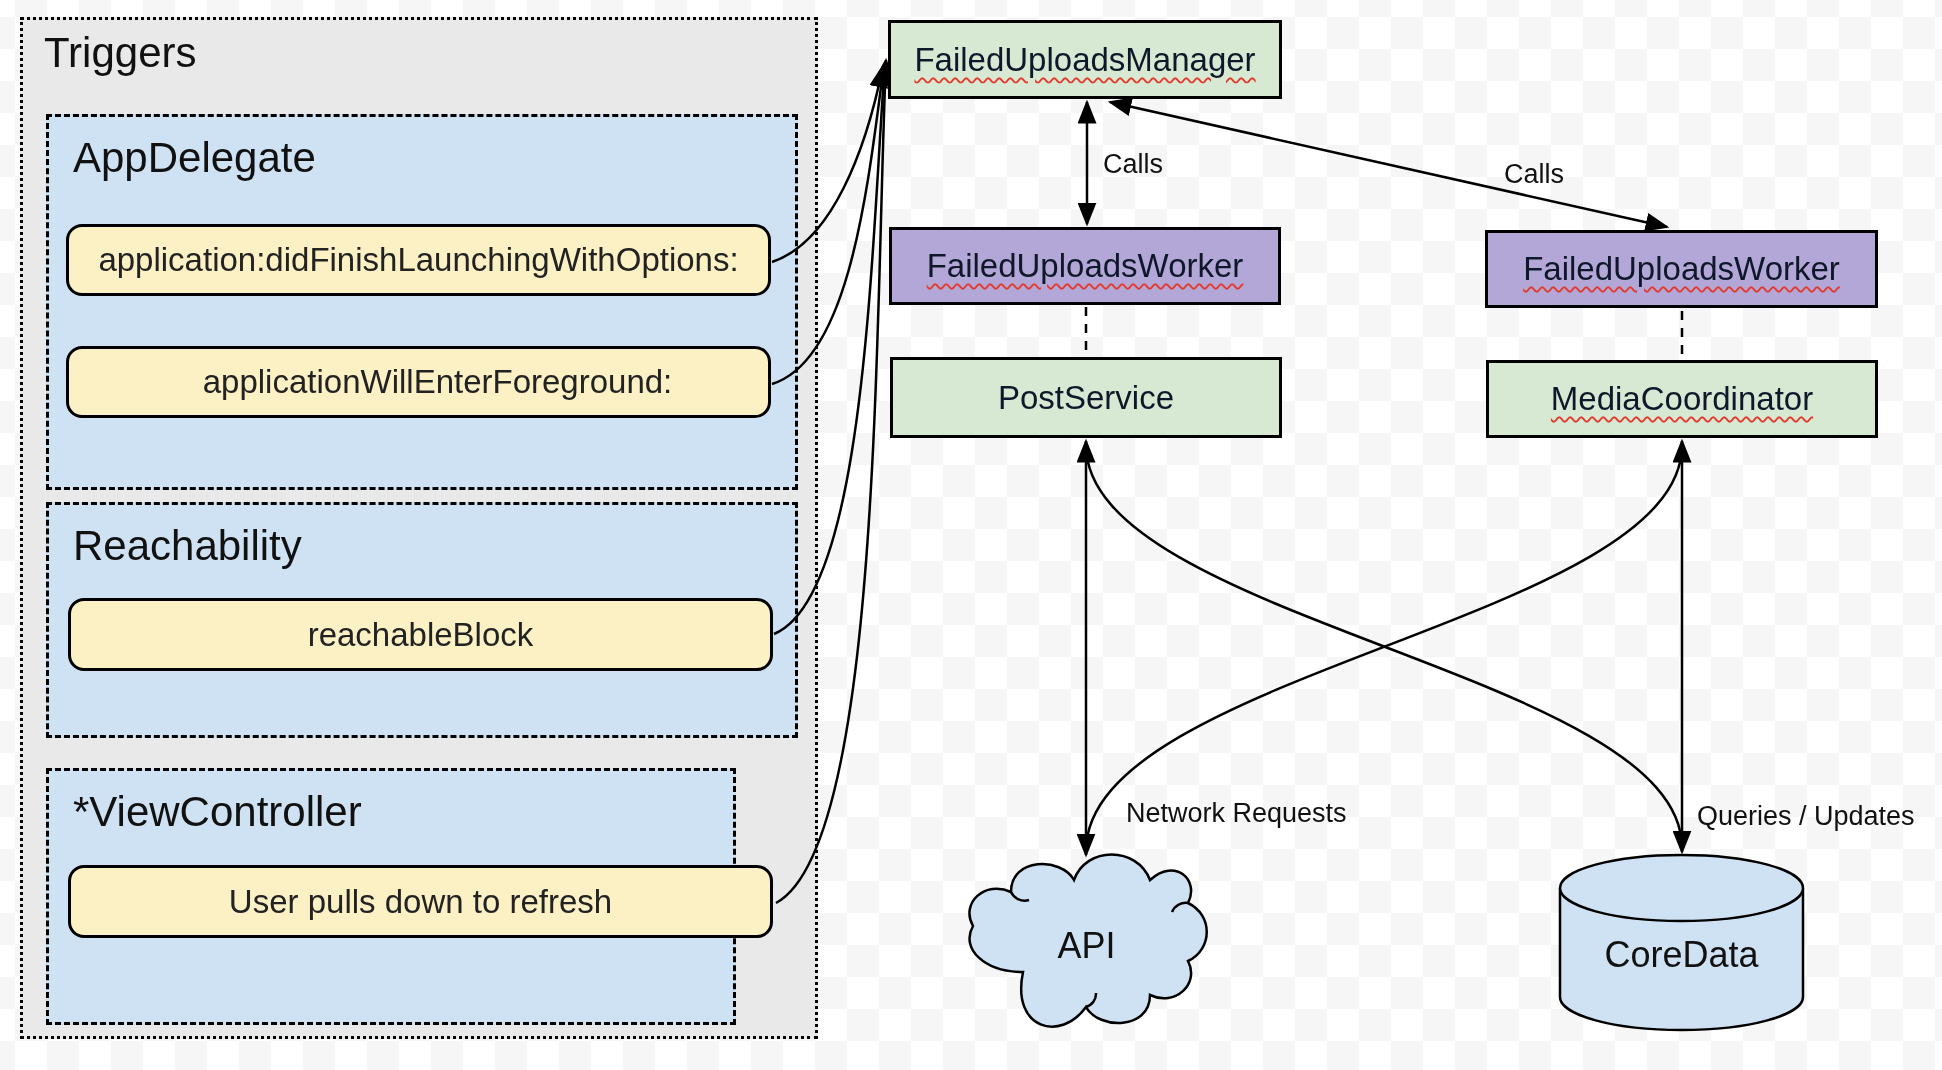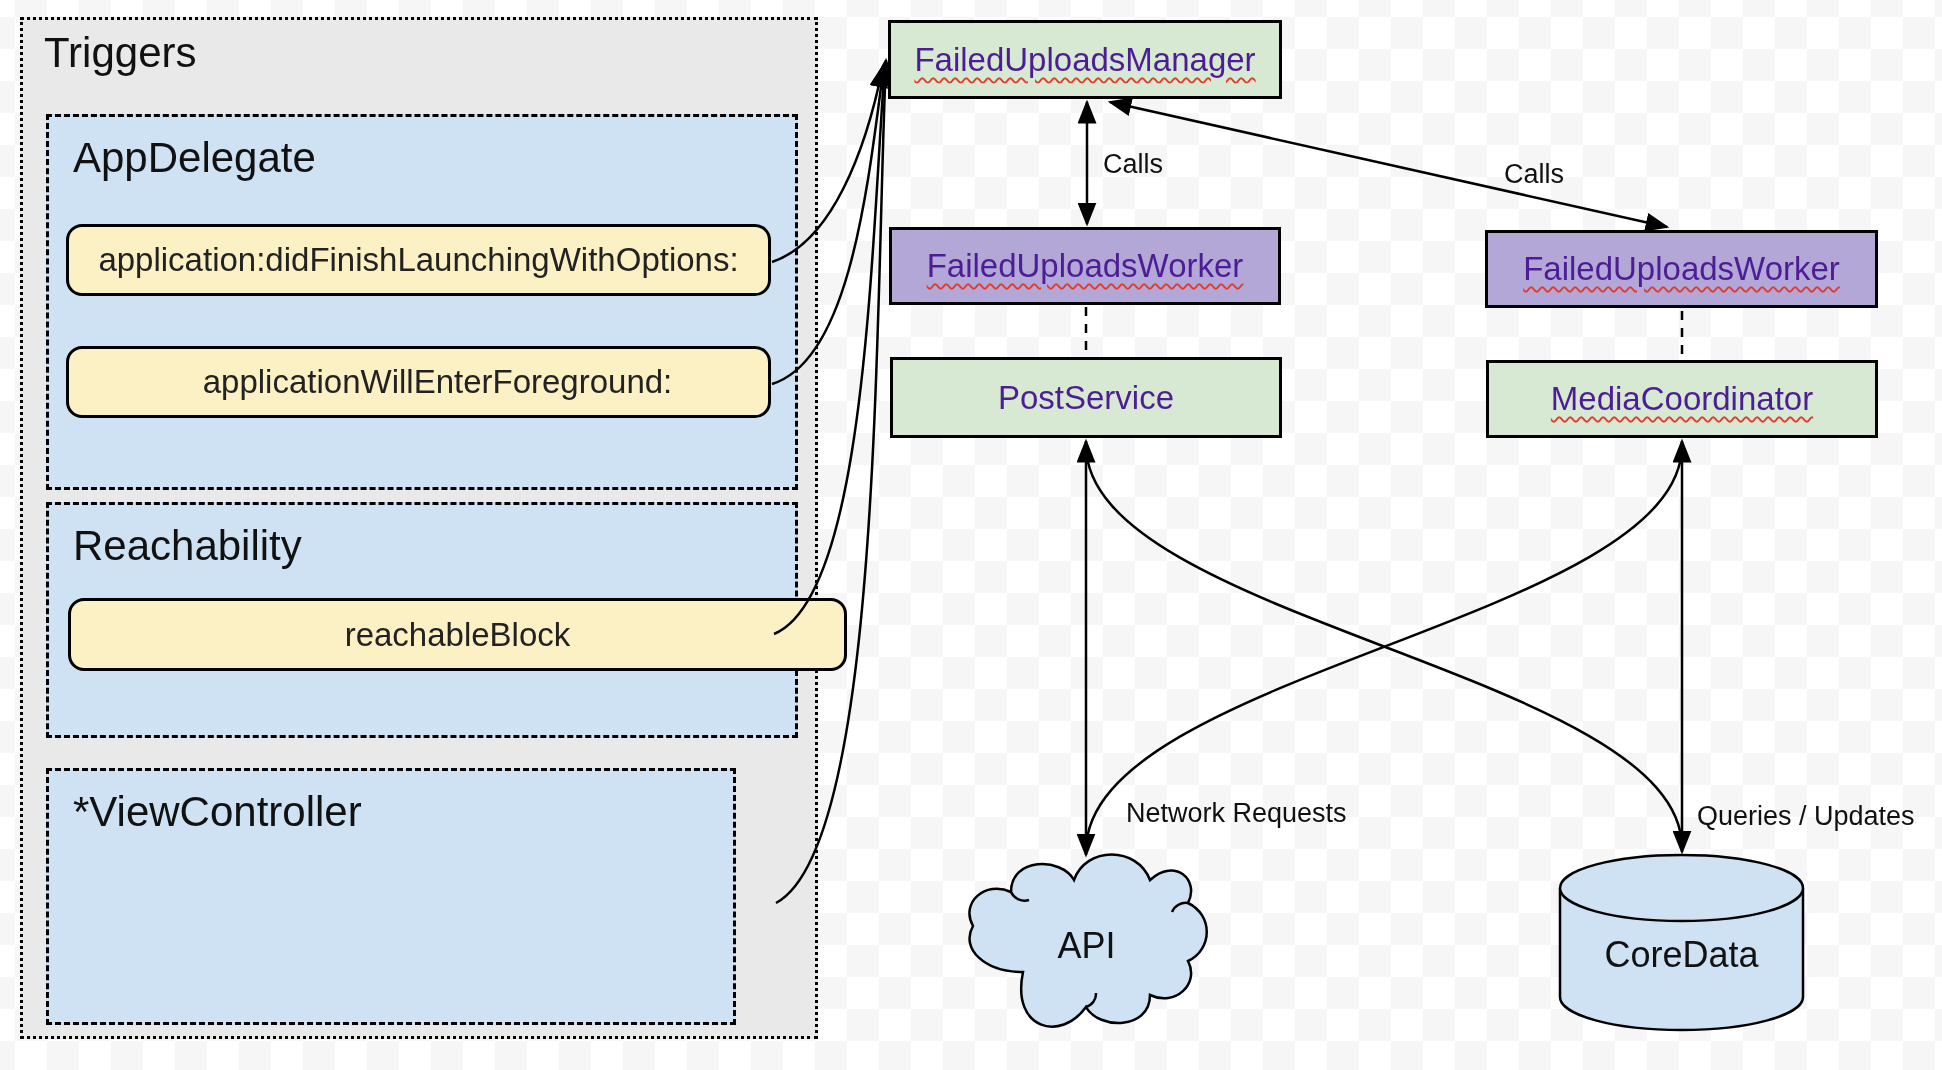--- a/index.html
+++ b/index.html
@@ -19,26 +19,26 @@
   #sec-reachability{left:46px;top:502px;width:752px;height:236px;}
   #sec-viewcontroller{left:46px;top:768px;width:690px;height:257px;}
   .section-title{position:absolute;left:24px;top:18px;font-size:42px;line-height:1.1;}
   .trigger-item{
     background:#fcf0c5;border:3px solid #000;border-radius:16px;
     display:flex;align-items:center;justify-content:center;
     font-size:33px;color:#222;text-align:center;
   }
   #item-didfinish{left:66px;top:224px;width:705px;height:72px;}
   #item-foreground{left:66px;top:346px;width:705px;height:72px;padding-left:38px;}
-  #item-reachable{left:68px;top:598px;width:779px;height:73px;text-align:right;}
+  #item-reachable{left:68px;top:598px;width:705px;height:73px;text-align:right;}
   #item-pulldown{left:68px;top:865px;width:705px;height:73px;}
   
   .node{
     border:3px solid #000;display:flex;align-items:center;justify-content:center;
-    font-size:33px;color:#4c1d95;text-align:center;z-index:3;
+    font-size:33px;color:#0f172a;text-align:center;z-index:3;
   }
   .green{background:#d8e9d3;}
   .purple{background:#b2a7d6;}
   #node-manager{left:888px;top:20px;width:394px;height:79px;}
   #node-worker-left{left:889px;top:227px;width:392px;height:78px;}
   #node-postservice{left:890px;top:357px;width:392px;height:81px;}
   #node-worker-right{left:1485px;top:230px;width:393px;height:78px;}
   #node-mediacoordinator{left:1486px;top:360px;width:392px;height:78px;}
   .sq{
     text-decoration-line:underline;text-decoration-style:wavy;
@@ -78,20 +78,23 @@
   </div>
 
   <div class="abs trigger-item" id="item-didfinish">
     <span>application:didFinishLaunchingWithOptions:</span>
   </div>
   <div class="abs trigger-item" id="item-foreground">
     <span>applicationWillEnterForeground:</span>
   </div>
   <div class="abs trigger-item" id="item-reachable">
     <span>reachableBlock</span>
+  </div>
+  <div class="abs trigger-item" id="item-pulldown">
+    <span>User pulls down to refresh</span>
   </div>
 
   <svg id="edges-svg" width="1942" height="1070" viewBox="0 0 1942 1070">
     <defs>
       <marker id="ah" viewBox="0 0 10 8" refX="9" refY="4" markerWidth="9.6" markerHeight="7.6" orient="auto-start-reverse">
         <path d="M0 0 L10 4 L0 8 Z" fill="#000"></path>
       </marker>
     </defs>
 
     <g stroke="#000" stroke-width="2.5" fill="none">

